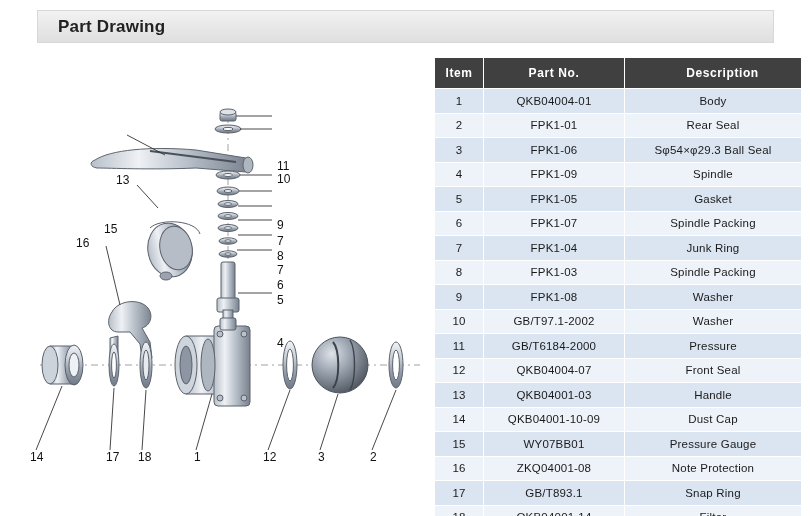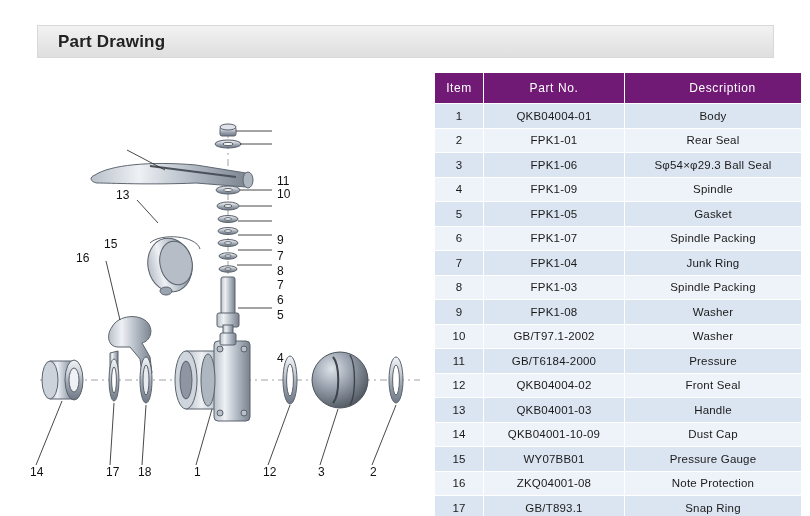--- a/index.html
+++ b/index.html
@@ -12,21 +12,20 @@
     height: 516px;
     font-family: "Liberation Sans", sans-serif;
     color: #1a1a1a;
     position: relative;
     overflow: hidden;
   }
   .page {
     position: relative;
     width: 810px;
     height: 364px;
-    margin-top: 15px;
   }
   
   .header-bar {
     position: absolute;
     left: 37px;
     top: 10px;
     width: 737px;
     height: 33px;
     background: linear-gradient(to bottom, #f2f2f2 0%, #e8e8e8 50%, #dfdfdf 100%);
     border: 1px solid #d8d8d8;
@@ -43,23 +42,23 @@
   }
   
   .parts-table {
     position: absolute;
     left: 434px;
     top: 57px;
     border-collapse: collapse;
     font-size: 11.5px;
   }
   .parts-table th {
-    background: #701a75;
+    background: #404040;
     color: #ffffff;
-    font-weight: normal;
+    font-weight: bold;
     font-size: 12px;
     height: 28px;
     border: 1px solid #ffffff;
     text-align: center;
     letter-spacing: 0.6px;
   }
   .parts-table td {
     border: 1px solid #ffffff;
     height: 21.5px;
     text-align: center;
@@ -342,21 +341,21 @@
           <td>GB/T97.1-2002</td>
           <td>Washer</td>
         </tr>
       <tr class="odd">
           <td>11</td>
           <td>GB/T6184-2000</td>
           <td>Pressure</td>
         </tr>
       <tr class="even">
           <td>12</td>
-          <td>QKB04004-02</td>
+          <td>QKB04004-07</td>
           <td>Front Seal</td>
         </tr>
       <tr class="odd">
           <td>13</td>
           <td>QKB04001-03</td>
           <td>Handle</td>
         </tr>
       <tr class="even">
           <td>14</td>
           <td>QKB04001-10-09</td>

